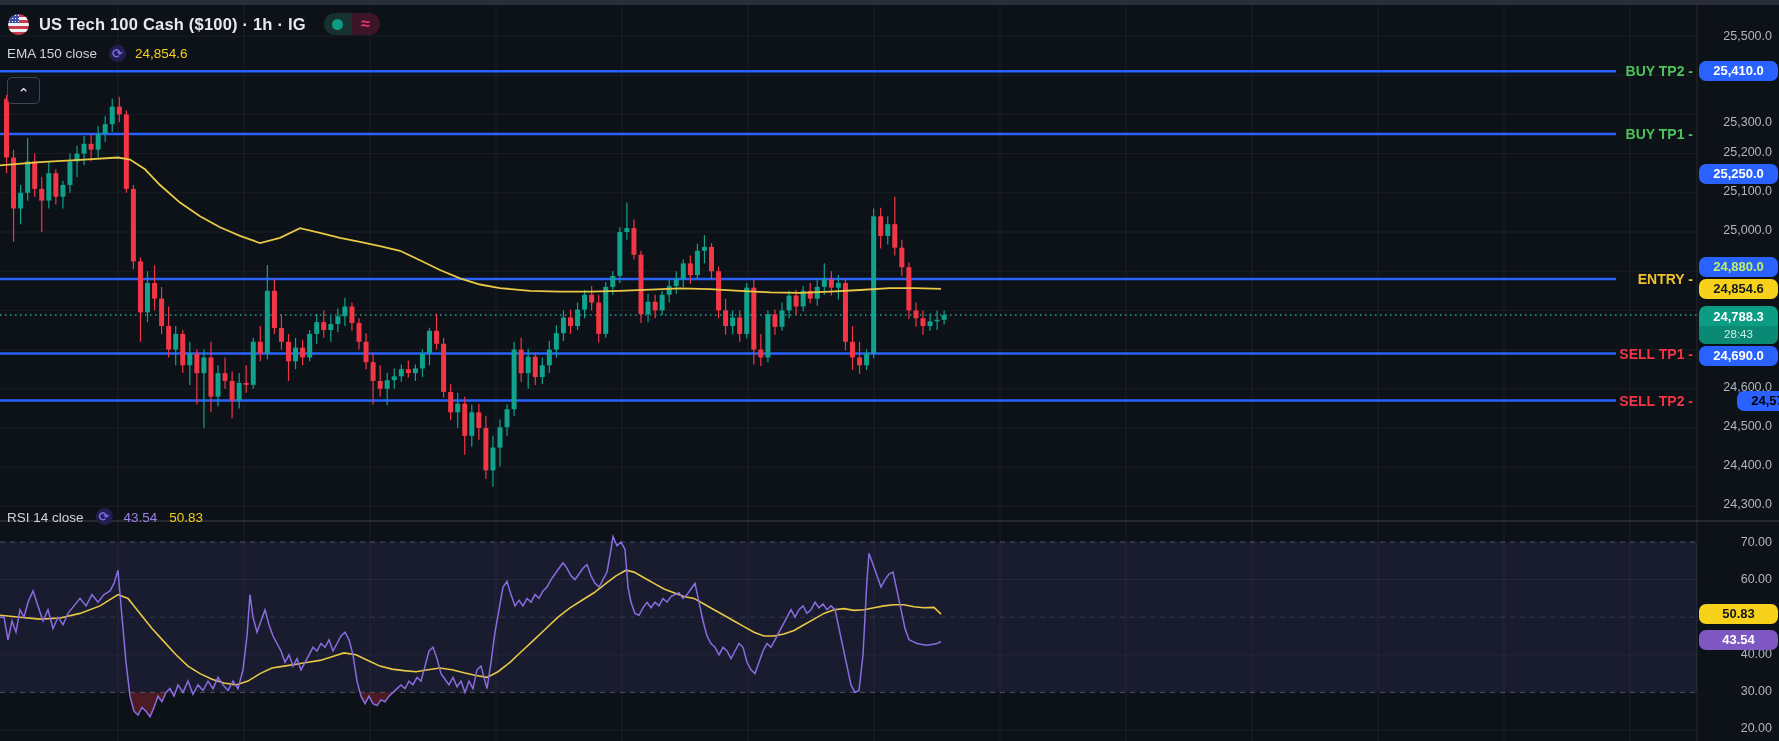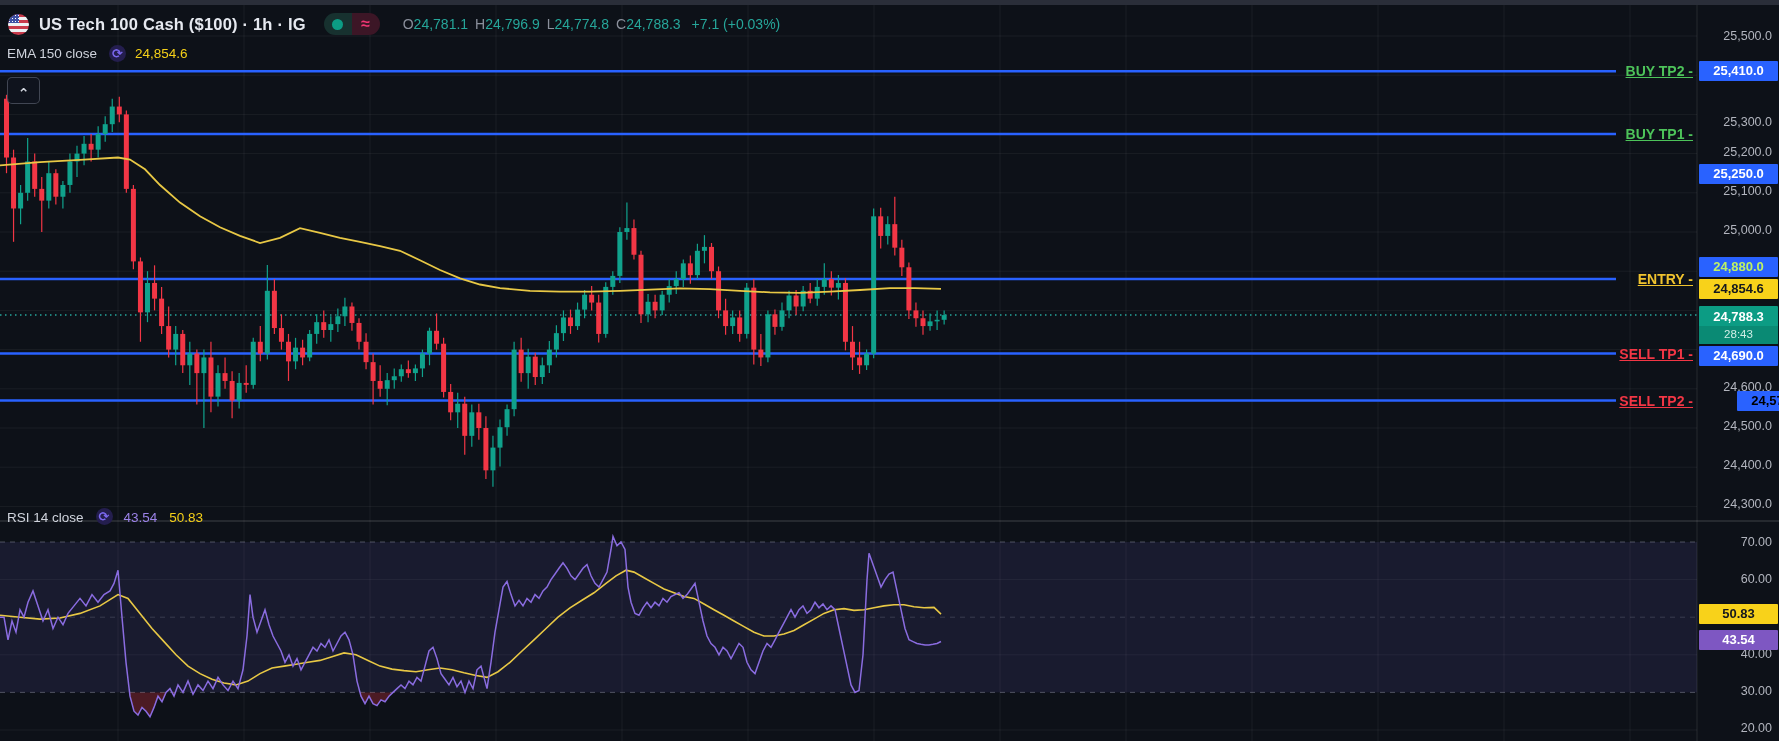--- a/index.html
+++ b/index.html
@@ -29,23 +29,23 @@
   .loop-icon{margin-left:12px;width:17px;height:17px;border-radius:50%;background:#241e4e;color:#7b68ee;
     font-size:13px;font-weight:700;display:flex;align-items:center;justify-content:center;line-height:1;}
   .ema-val{margin-left:9px;color:#f5d018;}
   .rsi-val{margin-left:11px;color:#9b82e8;}
   .rsi-ma-val{margin-left:12px;color:#f5d018;}
   #collapse-btn{position:absolute;left:7px;top:77px;width:31px;height:25px;border:1px solid rgba(140,148,166,.4);
     border-radius:5px;background:rgba(16,20,30,.85);display:flex;align-items:center;justify-content:center;}
   #collapse-btn span{color:#d2d6df;font-size:14px;font-weight:700;line-height:1;transform:translateY(2px);}
   #logo{position:absolute;left:12px;top:698px;display:flex;align-items:center;}
   #logo-text{margin-left:9px;font-size:28px;font-weight:700;color:rgba(255,255,255,.93);letter-spacing:-0.5px;}
-  .lvl-label{position:absolute;left:0;width:1693px;text-align:right;font-size:14px;font-weight:700;height:20px;line-height:20px;text-decoration:underline;}
+  .lvl-label{position:absolute;left:0;width:1693px;text-align:right;font-size:14px;font-weight:700;height:20px;line-height:20px;}
   .tick{position:absolute;left:1700px;width:72px;text-align:right;font-size:12.5px;color:#b2b5be;height:16px;line-height:16px;}
-  .badge{position:absolute;left:1699px;width:79px;border-radius:1px;text-align:center;font-size:13px;font-weight:700;}
+  .badge{position:absolute;left:1699px;width:79px;border-radius:7px;text-align:center;font-size:13px;font-weight:700;}
   .badge.h20{height:20px;line-height:20px;}
   #price-scale{position:absolute;left:1697px;top:5px;width:82px;height:736px;}
   #pane-sep{position:absolute;left:0;top:520px;width:1779px;height:3px;}
 </style>
 </head>
 <body>
 
 <div id="app">
   <svg id="chart-svg" width="1779" height="741">
       <rect x="0" y="0" width="1779" height="741" fill="#0d1118"></rect>
@@ -375,21 +375,20 @@
         </span>
       <span id="title">US Tech 100 Cash ($100) · 1h · IG</span>
       <span id="status-pill">
         <span class="half l">
             <span class="dot"></span>
           </span>
         <span class="half r">
             <span class="approx">≈</span>
           </span>
       </span>
-      <span class="ohlc"><span class="lab">O</span><span class="val">24,781.1</span><span class="lab">H</span><span class="val">24,796.9</span><span class="lab">L</span><span class="val">24,774.8</span><span class="lab">C</span><span class="val">24,788.3</span><span class="lab"> </span><span class="val">+7.1 (+0.03%)</span></span>
     </div>
 
     <div id="ema-row">
       <span class="ind-label">EMA 150 close</span>
       <span class="loop-icon">⟳</span>
       <span class="ema-val">24,854.6</span>
     </div>
 
     <div id="collapse-btn">
       <span>⌃</span>

